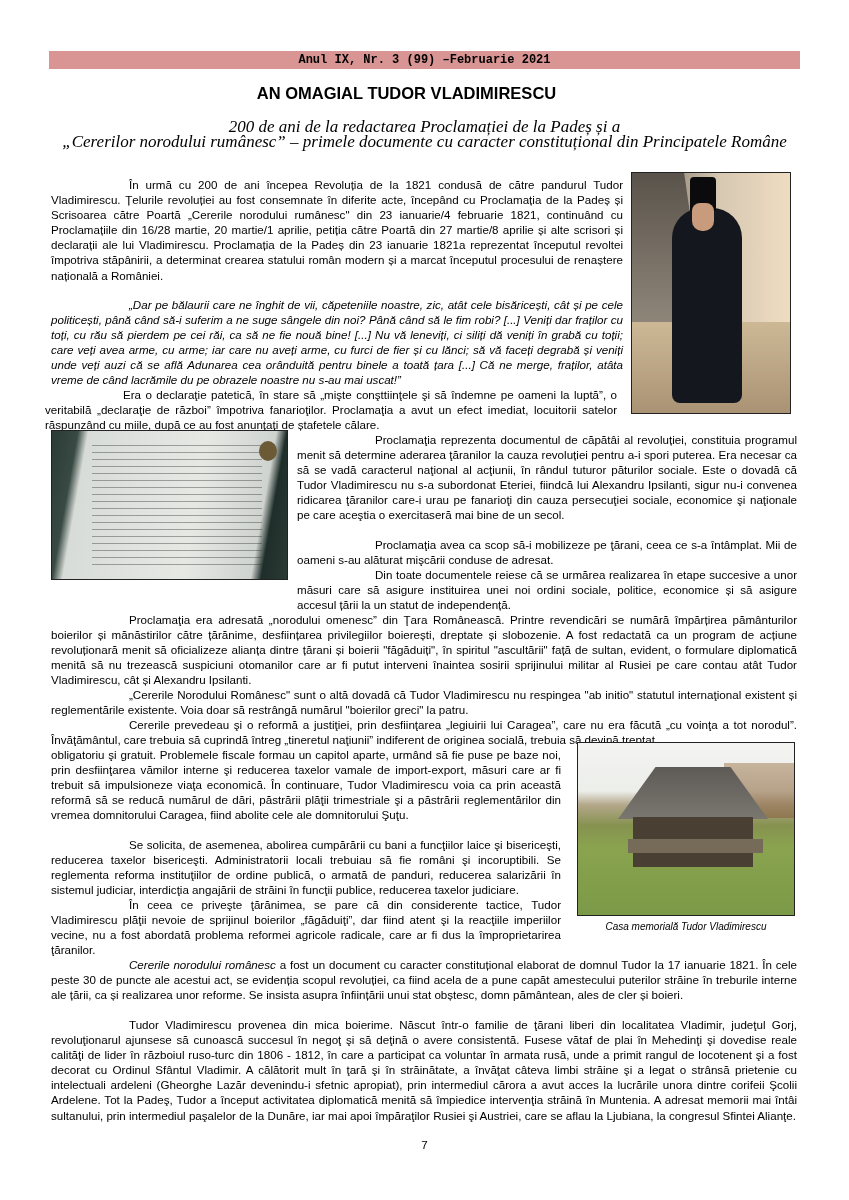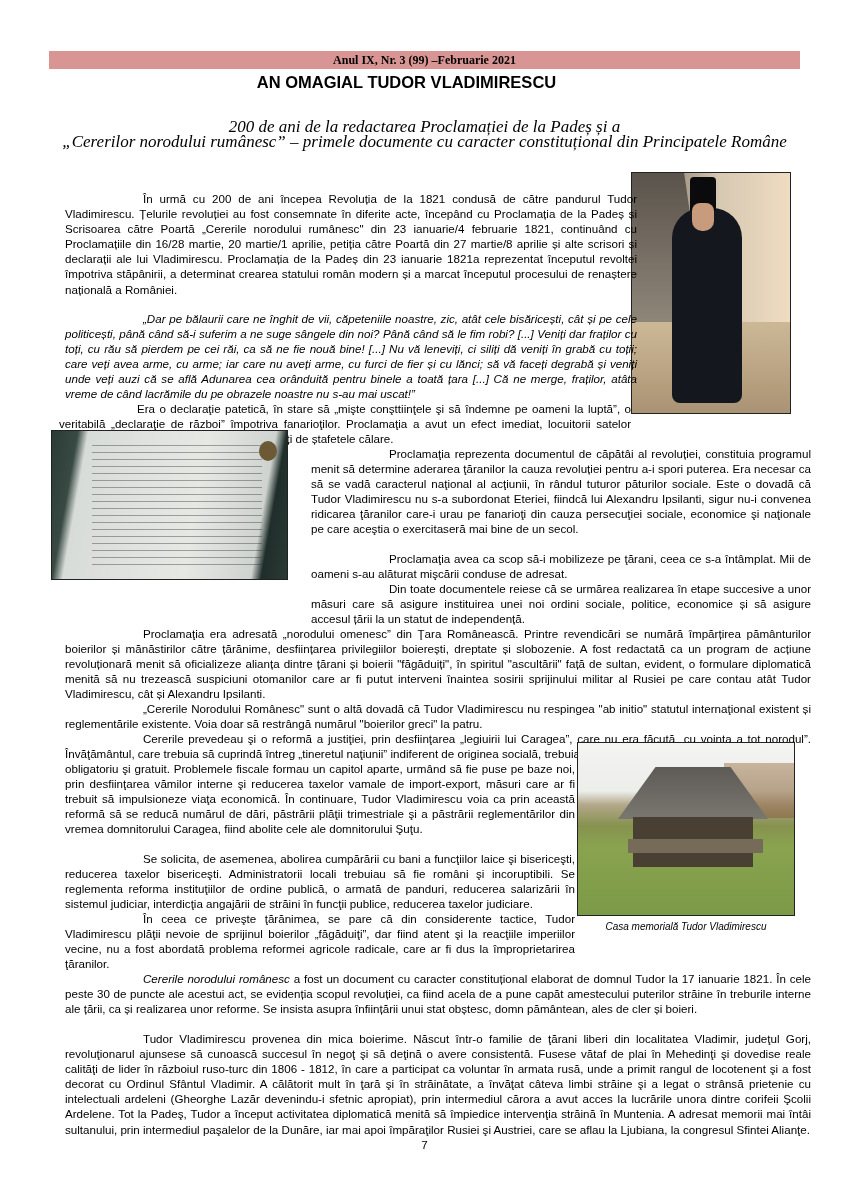--- a/index.html
+++ b/index.html
@@ -1,29 +1,29 @@
 <!DOCTYPE html>
 <html><head>
 <meta charset="utf-8">
 <style>
   html, body { margin: 0; padding: 0; background: #ffffff; }
   body { width: 849px; height: 1200px; position: relative; overflow: hidden;
          font-family: "Liberation Sans", sans-serif; color: #000; }
   .header-bar { position: absolute; left: 49px; top: 51px; width: 751px; height: 18px;
                 background: #d99594; text-align: center; font-size: 12px; font-weight: bold;
-                line-height: 18px; font-family: Liberation Serif, serif; }
-  .page-title { position: absolute; left: 0; top: 73px; width: 813px; text-align: center;
+                line-height: 18px; font-family: Liberation Mono, monospace; }
+  .page-title { position: absolute; left: 0; top: 84px; width: 813px; text-align: center;
                 font-size: 16.5px; font-weight: bold; }
   .subtitle { position: absolute; left: 0; width: 849px; text-align: center;
               font-family: "Liberation Serif", serif; font-style: italic; font-size: 17px; }
   .sub1 { top: 117px; }
   .sub2 { top: 132px; }
 
   .para { position: absolute; font-size: 11.6px; line-height: 15.1px; text-align: justify;
-          margin: 14px; }
+          margin: 0; }
   .para .indent { display: inline-block; width: 78px; }
   .italic { font-style: italic; }
 
   .photo { position: absolute; border: 1.5px solid #222; box-sizing: border-box; overflow: hidden; }
 
   
   .portrait { left: 631px; top: 172px; width: 160px; height: 242px;
               background: linear-gradient(90deg, #6b6158 0%, #8a7f72 18%, #d7c8b2 55%, #efdcc2 100%); }
   .portrait .tent { position:absolute; left:0; top:0; width:55%; height:100%;
                     background: linear-gradient(180deg,#5a534b,#8d8478 60%,#b4a896); clip-path: polygon(0 0,60% 0,100% 100%,0 100%); }

